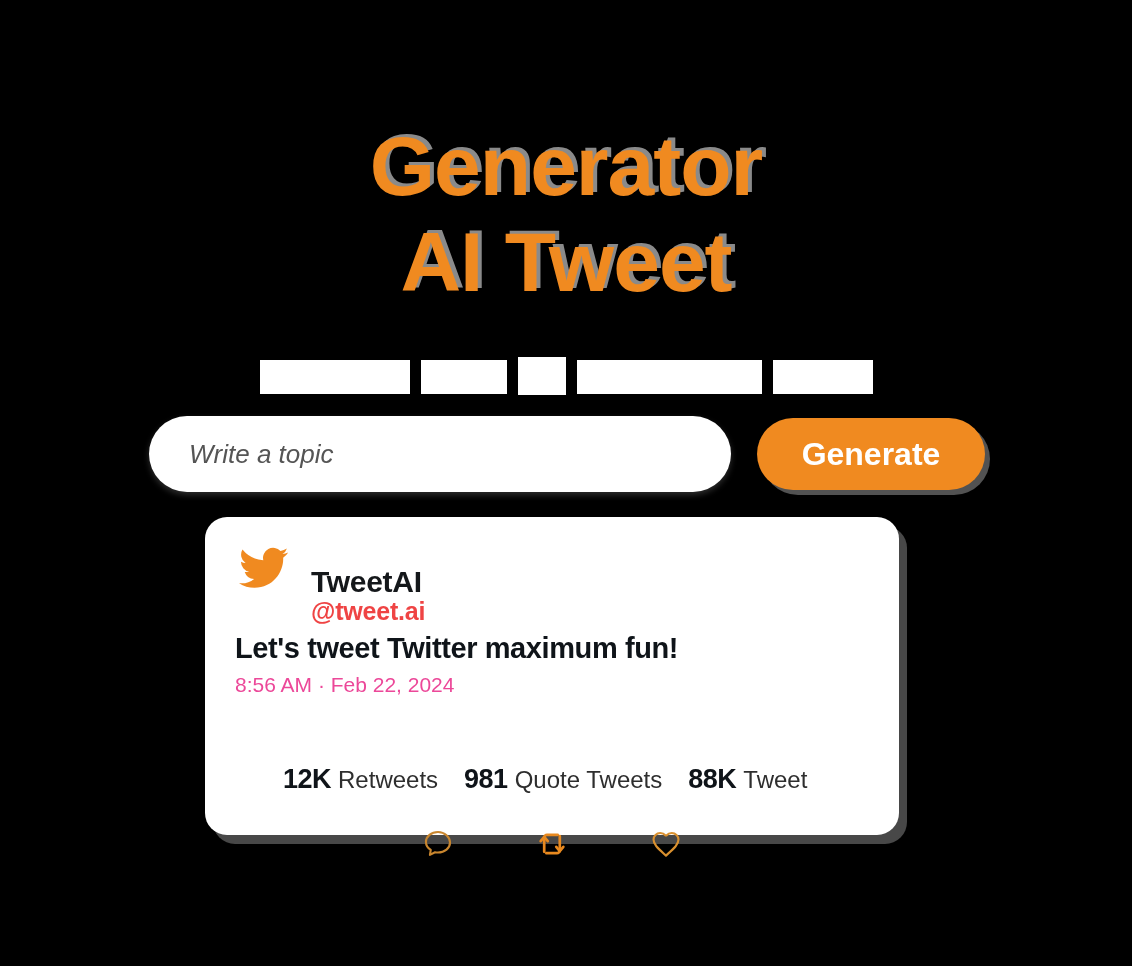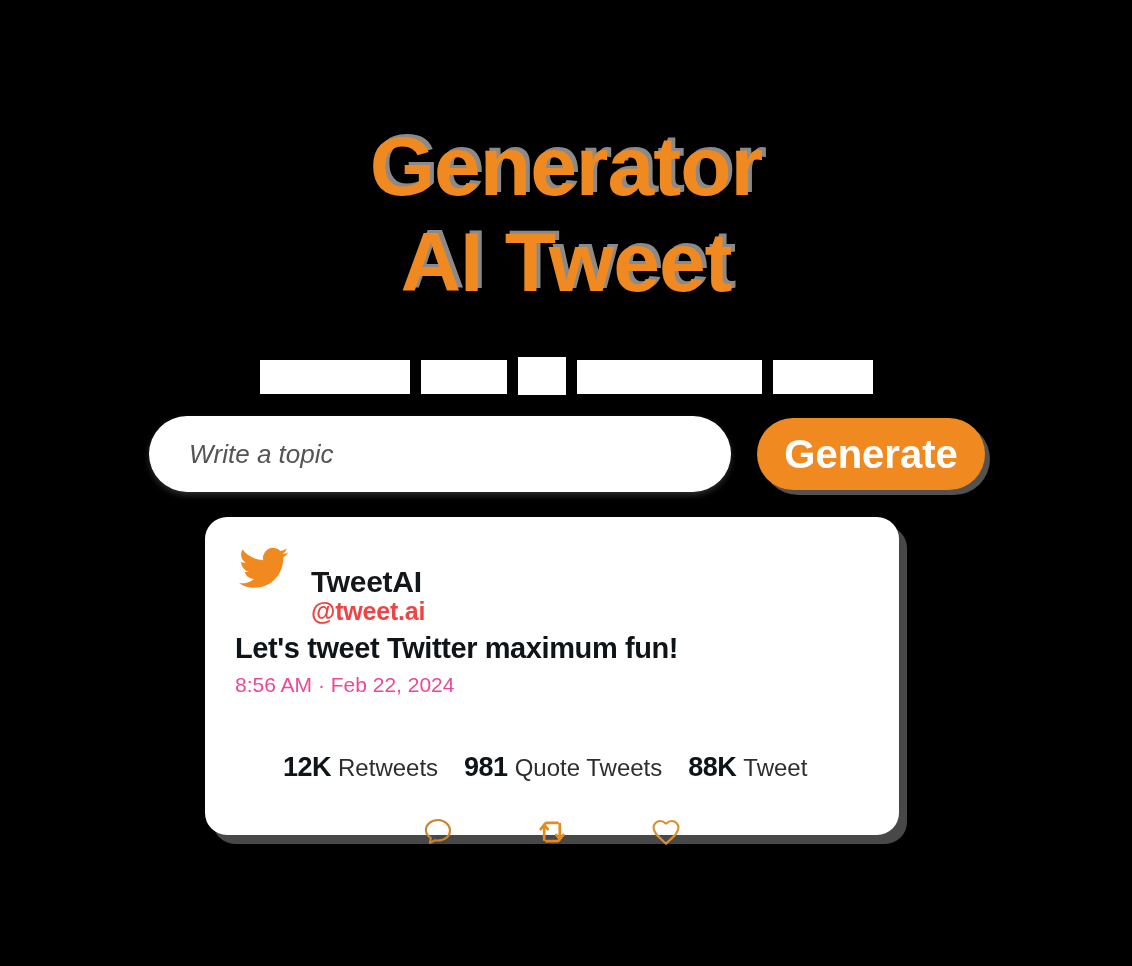--- a/index.html
+++ b/index.html
@@ -99,21 +99,21 @@
     left: 608px;
     top: 3px;
     width: 228px;
     height: 72px;
     border: none;
     border-radius: 999px;
     background: #F08A20;
     color: #ffffff;
     font-family: "Liberation Sans", sans-serif;
     font-weight: 700;
-    font-size: 40px;
+    font-size: 32px;
     letter-spacing: 0px;
     cursor: pointer;
     box-shadow: 5px 5px 0 rgba(150,150,150,0.55);
   }
 
   
   .tweet-card {
     position: absolute;
     left: 205px;
     top: 517px;
@@ -174,21 +174,21 @@
     color: #ec4899;
   }
 
   .stats-row {
     display: flex;
     align-items: baseline;
     gap: 26px;
     margin-top: 55px;
     padding-left: 48px;
   }
-  .stat { display: flex; align-items: baseline; gap: 7px; }
+  .stat { display: flex; align-items: baseline; gap: 7px; margin-top: 12px; }
   .stat-num {
     font-family: "Liberation Sans", sans-serif;
     font-weight: 700;
     font-size: 27px;
     color: #0f1419;
     letter-spacing: -0.5px;
   }
   .stat-label {
     font-family: "Liberation Sans", sans-serif;
     font-size: 24px;

